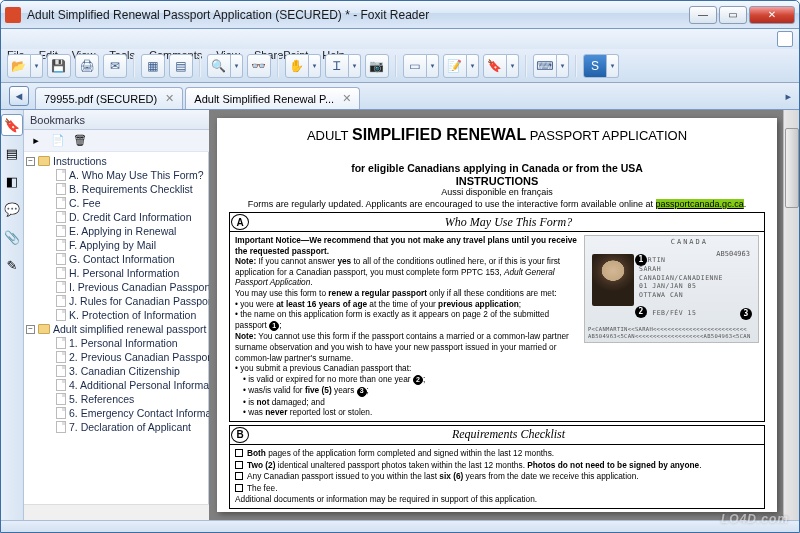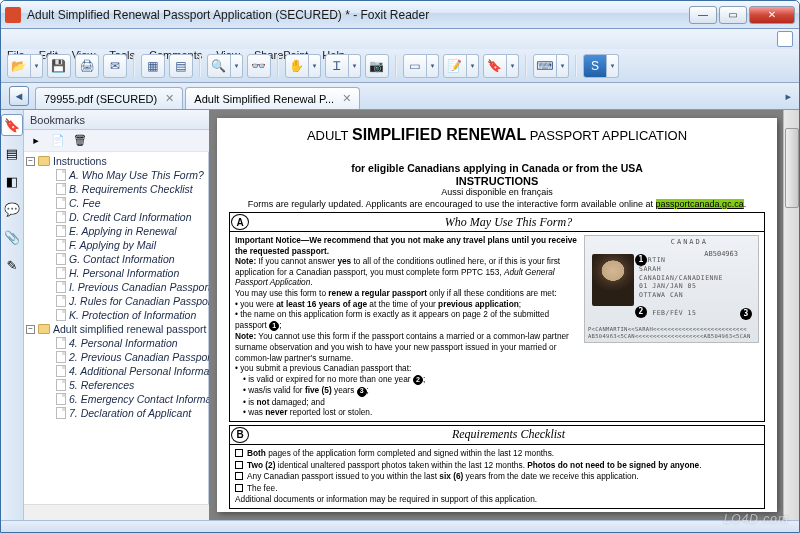--- a/index.html
+++ b/index.html
@@ -47,21 +47,21 @@
   .bmtoolbar{height:22px;background:#f0f4fa;border-bottom:1px solid #e0e6ef;display:flex;align-items:center;padding:0 4px;gap:6px;}
   .bmtbtn{width:16px;height:16px;display:flex;align-items:center;justify-content:center;font-size:11px;}
   .tree{flex:1;overflow:auto;padding:2px 0;font-size:10.5px;}
   .treenode{display:flex;align-items:center;gap:3px;padding:1px 2px;white-space:nowrap;}
   .treenode .exp{width:9px;height:9px;border:1px solid #888;display:flex;align-items:center;justify-content:center;font-size:8px;line-height:1;color:#333;background:#fff;}
   .treenode .bico{width:12px;height:10px;background:#f4d484;border:1px solid #c9a853;border-radius:1px;}
   .treenode .pico{width:10px;height:12px;background:#fff;border:1px solid #bbb;position:relative;}
   .treenode .pico::after{content:"";position:absolute;top:0;right:0;width:3px;height:3px;background:#ddd;}
   .treenode .lbl{color:#1a2a4a;}
   .treechild{margin-left:18px;}
-  .treechild .treenode{margin-left:0;font-style:italic;}
+  .treechild .treenode{margin-left:0;}
   .bmscroll{height:16px;background:#f0f0f0;border-top:1px solid #ddd;}
   
   
   .docarea{flex:1;background:#7f7f7f;overflow:hidden;position:relative;display:flex;}
   .docscroll{width:16px;background:linear-gradient(to right,#e8e8e8,#d8d8d8);border-left:1px solid #bbb;position:absolute;right:0;top:0;bottom:0;}
   .docscroll .thumb{width:14px;height:80px;background:linear-gradient(to right,#f0f0f0,#c8c8c8);border:1px solid #999;border-radius:2px;margin:18px auto 0;}
   .page{background:#fff;margin:8px 22px 8px 8px;flex:1;box-shadow:2px 2px 6px rgba(0,0,0,0.4);padding:8px 12px;font-family:Arial,sans-serif;font-size:9.5px;color:#000;overflow:hidden;}
   .doctitle{text-align:center;font-size:13px;margin-bottom:18px;}
   .doctitle .b1{font-weight:400;}
   .doctitle .b2{font-weight:900;font-size:16px;}
@@ -76,33 +76,33 @@
   .secletter{width:18px;height:16px;border:1.5px solid #000;border-radius:50%;display:flex;align-items:center;justify-content:center;font-weight:700;margin:1px 4px 1px 1px;font-size:10px;}
   .sectitle{flex:1;text-align:center;font-style:italic;font-family:"Times New Roman",serif;font-size:12px;}
   .secbody{padding:3px 5px;font-size:8.3px;line-height:1.28;}
   .secbody b{font-weight:700;}
   .secbody i{font-style:italic;}
   .secflex{display:flex;gap:6px;}
   .sectext{flex:1;}
   .passportimg{width:175px;height:108px;border:1px solid #bbb;background:linear-gradient(to bottom,#eef1f5,#e0e5ea);position:relative;font-size:6px;font-family:monospace;color:#555;padding:3px;}
   .passportimg .photo{position:absolute;left:7px;top:18px;width:42px;height:52px;background:radial-gradient(ellipse 55% 40% at 50% 32%,#d4b896 0%,#c4a882 48%,#4a3828 50%,#3a2a1e 72%,#2a1f15 100%);border-radius:2px;}
   .passportimg .cn{position:absolute;top:2px;right:50px;font-size:7px;letter-spacing:2px;}
-  .passportimg .code{position:absolute;top:14px;right:20px;font-size:7px;}
+  .passportimg .code{position:absolute;top:14px;right:8px;font-size:7px;}
   .passportimg .fields{position:absolute;left:54px;top:20px;font-size:6.5px;line-height:1.35;letter-spacing:0.5px;}
   .passportimg .mrz{position:absolute;bottom:2px;left:3px;font-size:5.5px;letter-spacing:0.3px;}
   .circ{display:inline-flex;width:10px;height:10px;border:1px solid #000;border-radius:50%;align-items:center;justify-content:center;font-size:7px;font-weight:700;background:#000;color:#fff;}
   .ncirc{position:absolute;width:12px;height:12px;border-radius:50%;background:#000;color:#fff;display:flex;align-items:center;justify-content:center;font-size:8px;font-weight:700;}
   
   .chkline{display:flex;align-items:flex-start;gap:4px;margin-bottom:1px;}
   .chkbox{width:8px;height:8px;border:1px solid #000;flex-shrink:0;margin-top:1px;}
   
   
   .statusbar{height:14px;background:linear-gradient(to bottom,#e6eef9,#d0dff0);border-top:1px solid #a9bdd6;}
   
-  .watermark{position:absolute;bottom:6px;right:10px;font-size:12px;color:rgba(255,255,255,0.55);font-weight:400;font-style:italic;letter-spacing:1px;text-shadow:0 0 3px rgba(0,0,0,0.3);}
+  .watermark{position:absolute;bottom:6px;right:10px;font-size:12px;color:rgba(255,255,255,0.55);font-weight:700;font-style:italic;letter-spacing:1px;text-shadow:0 0 3px rgba(0,0,0,0.3);}
 </style>
 </head>
 <body>
 
 <div class="titlebar">
   <div class="appicon"></div>
   <div class="title">Adult Simplified Renewal Passport Application (SECURED) * - Foxit Reader</div>
   <div class="winbtns">
     <div class="winbtn">—</div>
     <div class="winbtn">▭</div>
@@ -269,26 +269,31 @@
           </div>
         <div class="treenode">
             <span class="exp">−</span>
             <span class="bico"></span>
             <span class="lbl">Adult simplified renewal passport</span>
           </div>
         <div class="treechild" id="tree2">
             <div class="treenode">
               <span style="width:9px"></span>
               <span class="pico"></span>
-              <span class="lbl">4. Personal Information</span>
+              <span class="lbl">1. Personal Information</span>
             </div>
             <div class="treenode">
               <span style="width:9px"></span>
               <span class="pico"></span>
               <span class="lbl">2. Previous Canadian Passport</span>
+            </div>
+            <div class="treenode">
+              <span style="width:9px"></span>
+              <span class="pico"></span>
+              <span class="lbl">3. Canadian Citizenship</span>
             </div>
             <div class="treenode">
               <span style="width:9px"></span>
               <span class="pico"></span>
               <span class="lbl">4. Additional Personal Information</span>
             </div>
             <div class="treenode">
               <span style="width:9px"></span>
               <span class="pico"></span>
               <span class="lbl">5. References</span>

